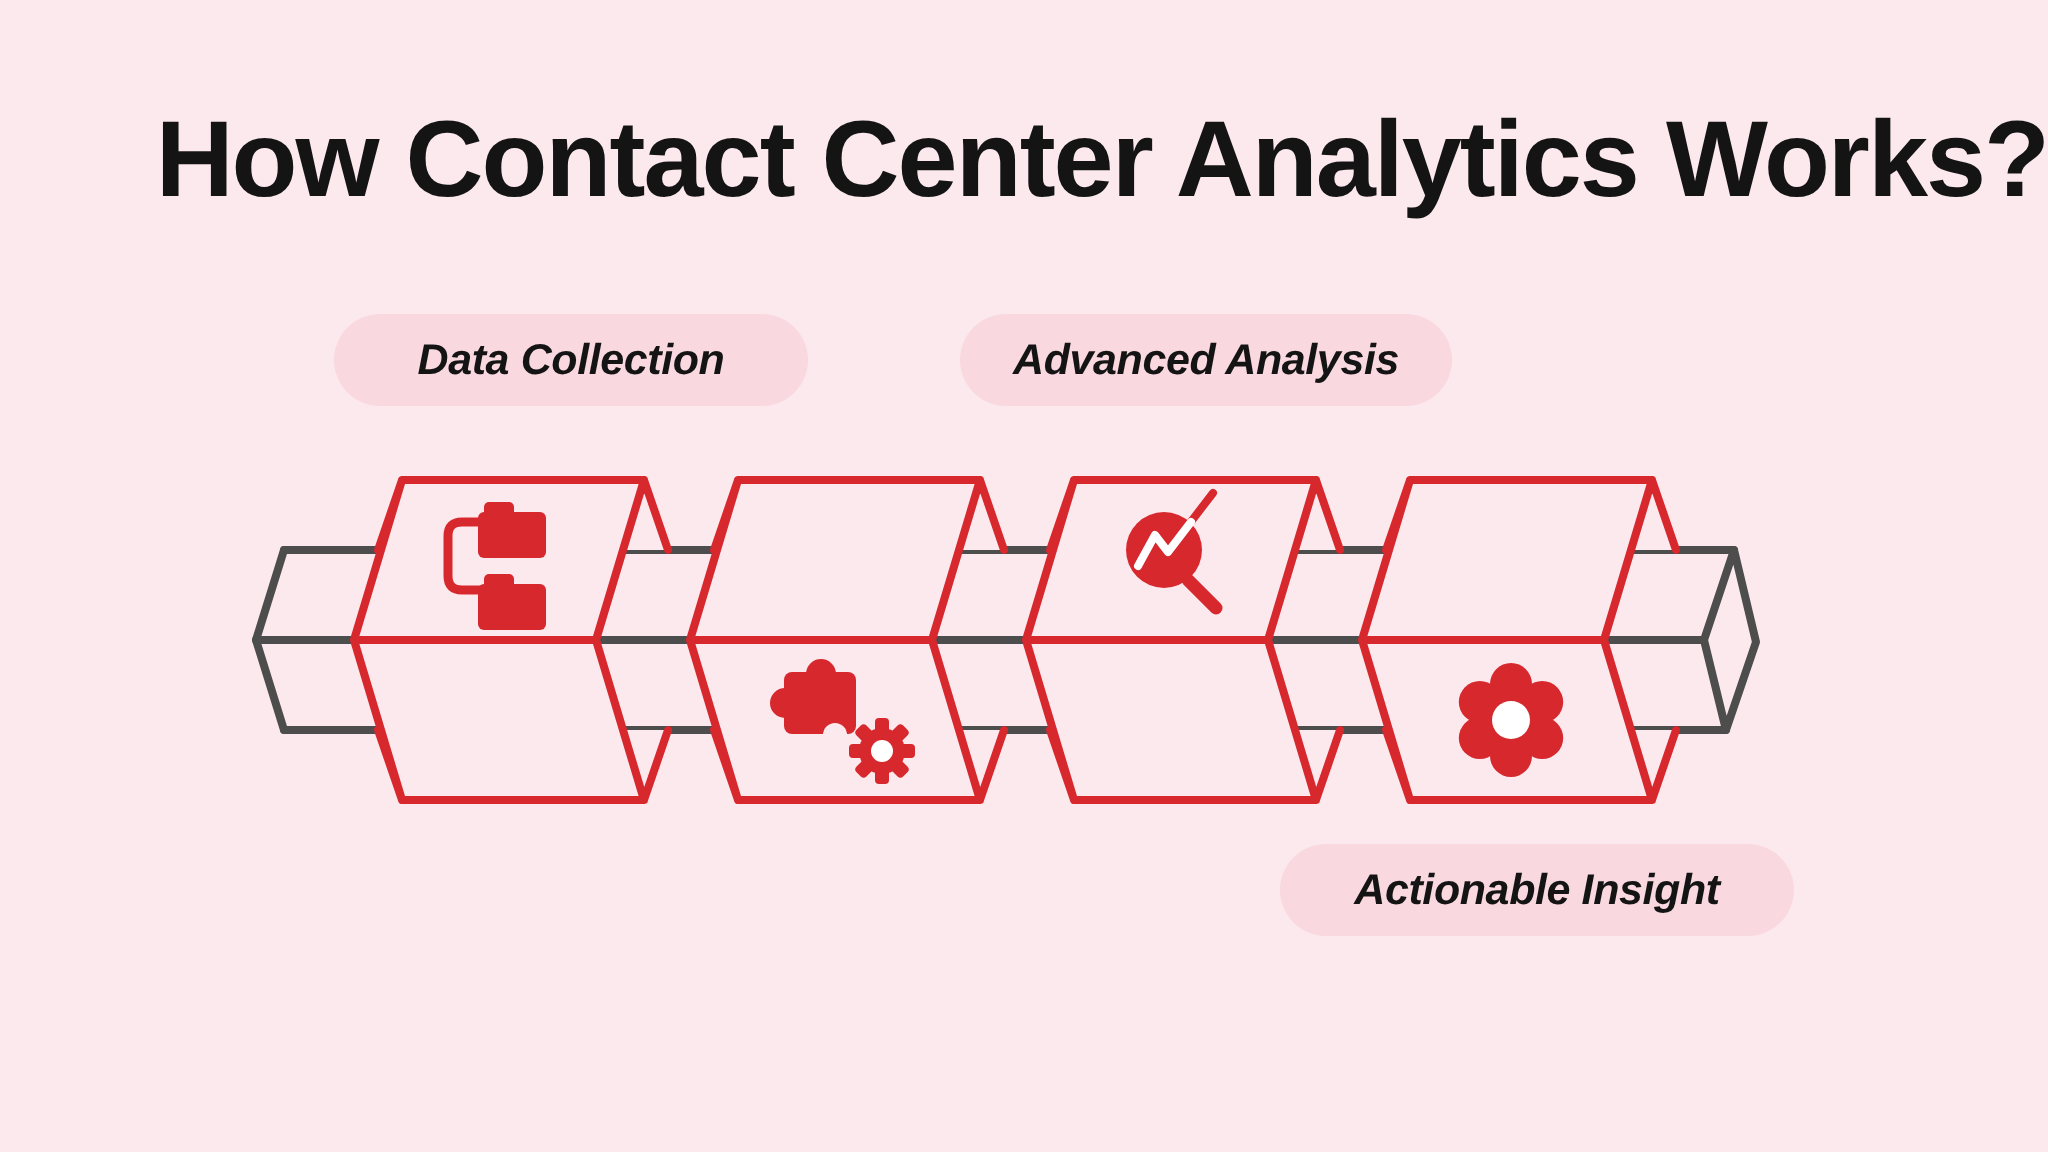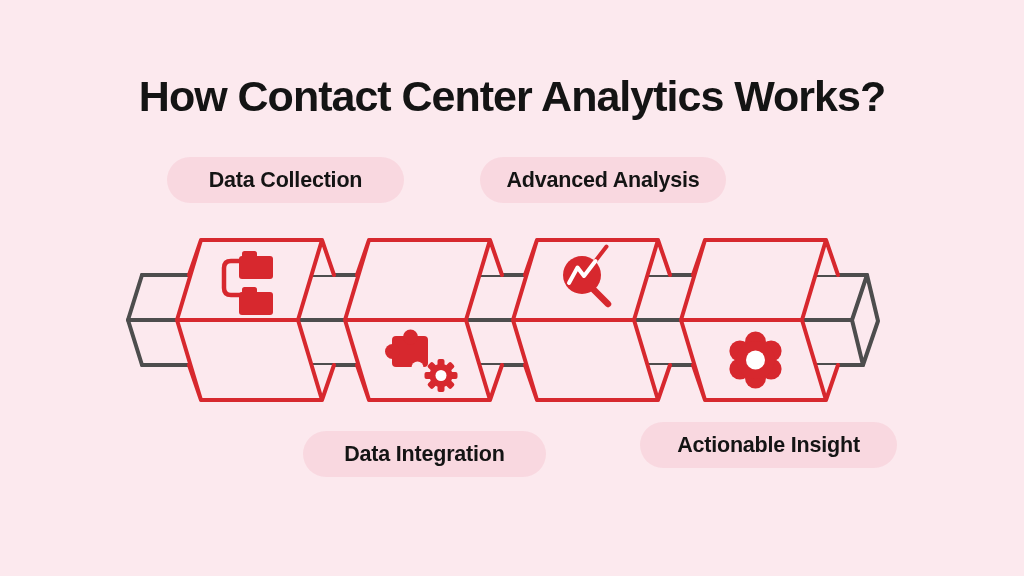--- a/index.html
+++ b/index.html
@@ -7,28 +7,29 @@
   }
   *{margin:0;padding:0;box-sizing:border-box}
   html,body{width:1024px;height:576px}
   body{
     font-family:"Liberation Sans","DejaVu Sans",sans-serif;
     background:var(--bg);
   }
   .stage{position:relative;width:1024px;height:576px;background:var(--bg);overflow:hidden}
   .title{
     position:absolute;left:0;top:49px;width:100%;
-    text-align:center;font-size:43px;font-weight:bold;
-    letter-spacing:-1px;color:var(--text);margin-top:23px;
+    text-align:right;font-size:54px;font-weight:bold;
+    letter-spacing:-1px;color:var(--text);
   }
   .pill{
     position:absolute;height:46px;border-radius:24px;
     background:var(--pill);display:flex;align-items:center;justify-content:center;
     font-size:21.5px;font-weight:bold;color:var(--text);letter-spacing:-0.2px;
     white-space:nowrap;
+    font-style:italic;
   }
   .pill-1{left:167px;top:157px;width:237px}
   .pill-2{left:480px;top:157px;width:246px}
   .pill-3{left:303px;top:431px;width:243px}
   .pill-4{left:640px;top:422px;width:257px}
   .diagram{position:absolute;left:0;top:0;width:1024px;height:576px;display:block}
   .beam{stroke:var(--gray);stroke-width:4;fill:none;stroke-linejoin:round;stroke-linecap:round}
   .cube-fill{fill:var(--bg);stroke:none}
   .cube-stroke{fill:none;stroke:var(--red);stroke-width:4;stroke-linejoin:round;stroke-linecap:round}
   .red-fill{fill:var(--red)}
@@ -39,21 +40,20 @@
 </style>
 </head>
 <body>
 
 <div class="stage">
 
   <h1 class="title">How Contact Center Analytics Works?</h1>
 
   <div class="pill pill-1">Data Collection</div>
   <div class="pill pill-2">Advanced Analysis</div>
-  <div class="pill pill-3">Data Integration</div>
   <div class="pill pill-4">Actionable Insight</div>
 
   <svg class="diagram" viewBox="0 0 1024 576">
 
     <g class="beam">
       <path d="M142,275 L128,320 L142,365"></path>
       <path d="M142,275 H867 M128,320 H852 M142,365 H863"></path>
       <path d="M867,275 L878,321 L863,365 L852,320 Z"></path>
     </g>
 

